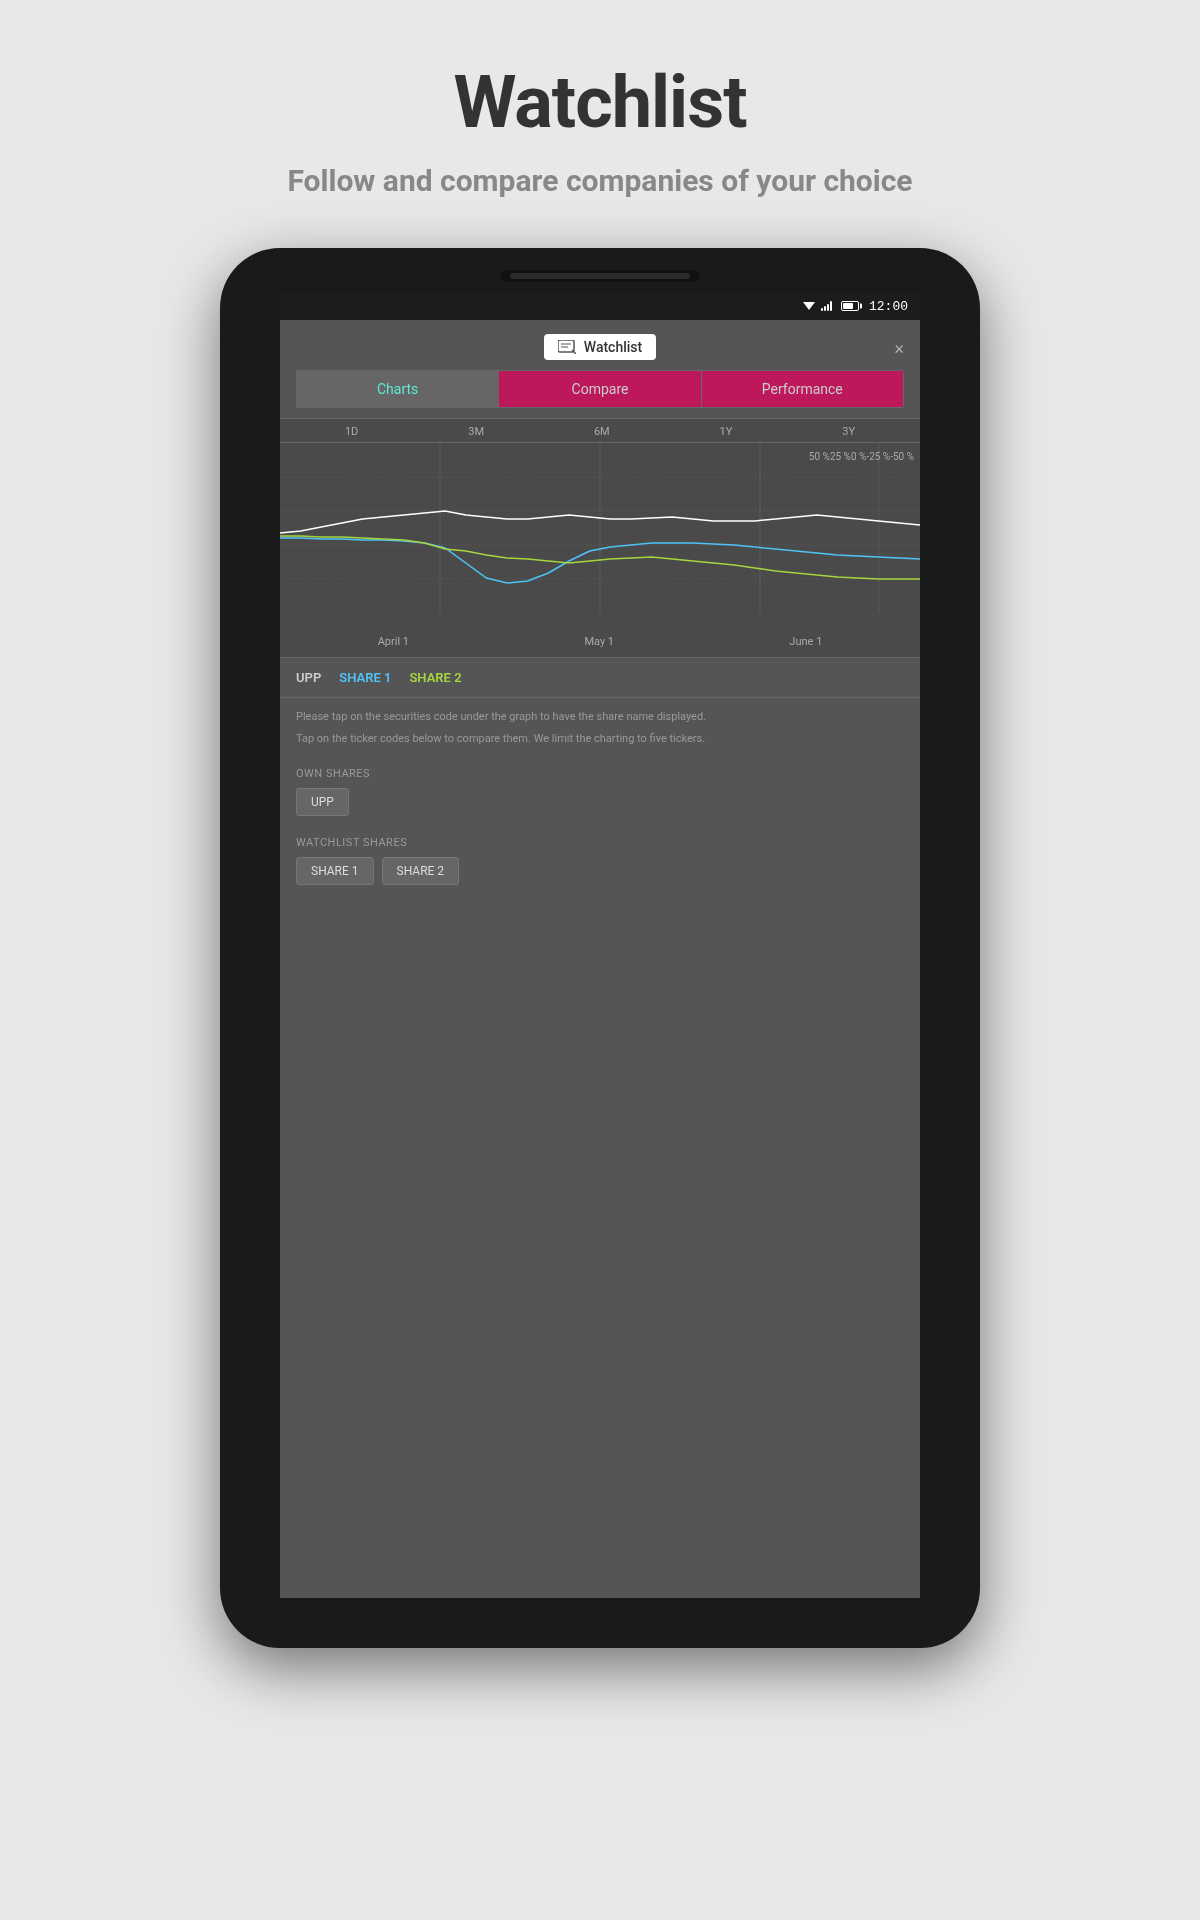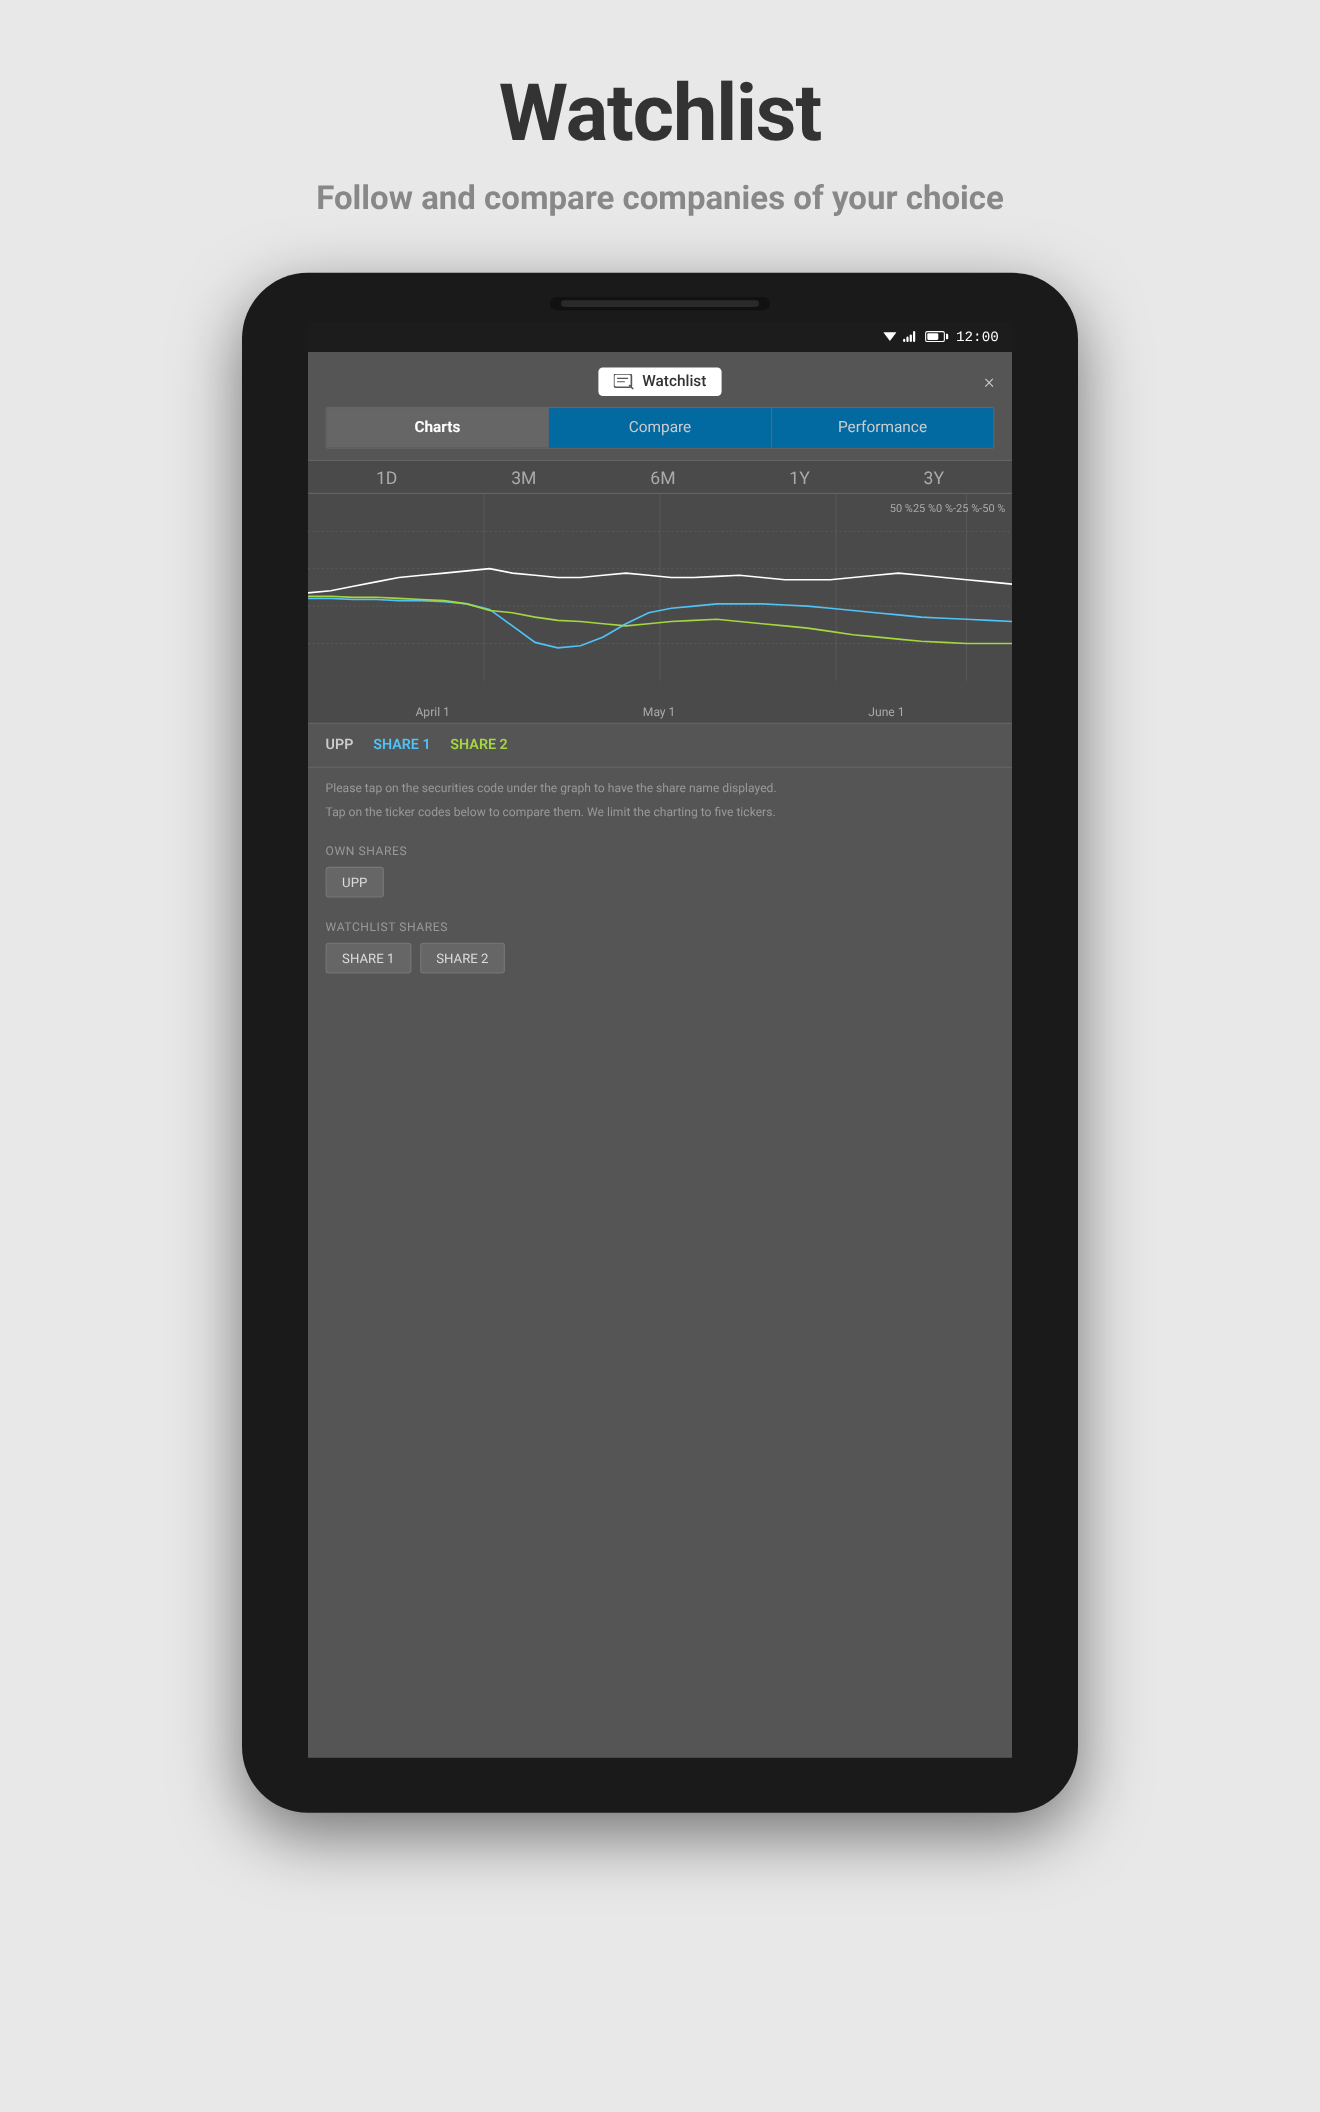--- a/index.html
+++ b/index.html
@@ -184,32 +184,31 @@
       overflow: hidden;
     }
 
     .tab {
       flex: 1;
       padding: 10px 0;
       text-align: center;
       font-size: 14px;
       color: #ccc;
       cursor: pointer;
-      background: #0369a1;
+      background: #be185d;
       border-right: 1px solid #666;
     }
 
     .tab:last-child {
       border-right: none;
     }
 
     .tab.active {
       background: #666;
-      color: #ffffff;
-      font-weight: bold;
+      color: #5eead4;
     }
 
     
     .chart-area {
       margin: 10px 0 0;
       background: #4a4a4a;
       border-top: 1px solid #666;
       border-bottom: 1px solid #666;
       position: relative;
       height: 240px;
@@ -217,21 +216,21 @@
     }
 
     .time-axis {
       display: flex;
       justify-content: space-around;
       padding: 6px 10px 4px;
       border-bottom: 1px solid #666;
     }
 
     .time-label {
-      font-size: 16px;
+      font-size: 11px;
       color: #aaa;
     }
 
     .chart-canvas {
       width: 100%;
       height: 190px;
       position: relative;
     }
 
     .y-labels {

